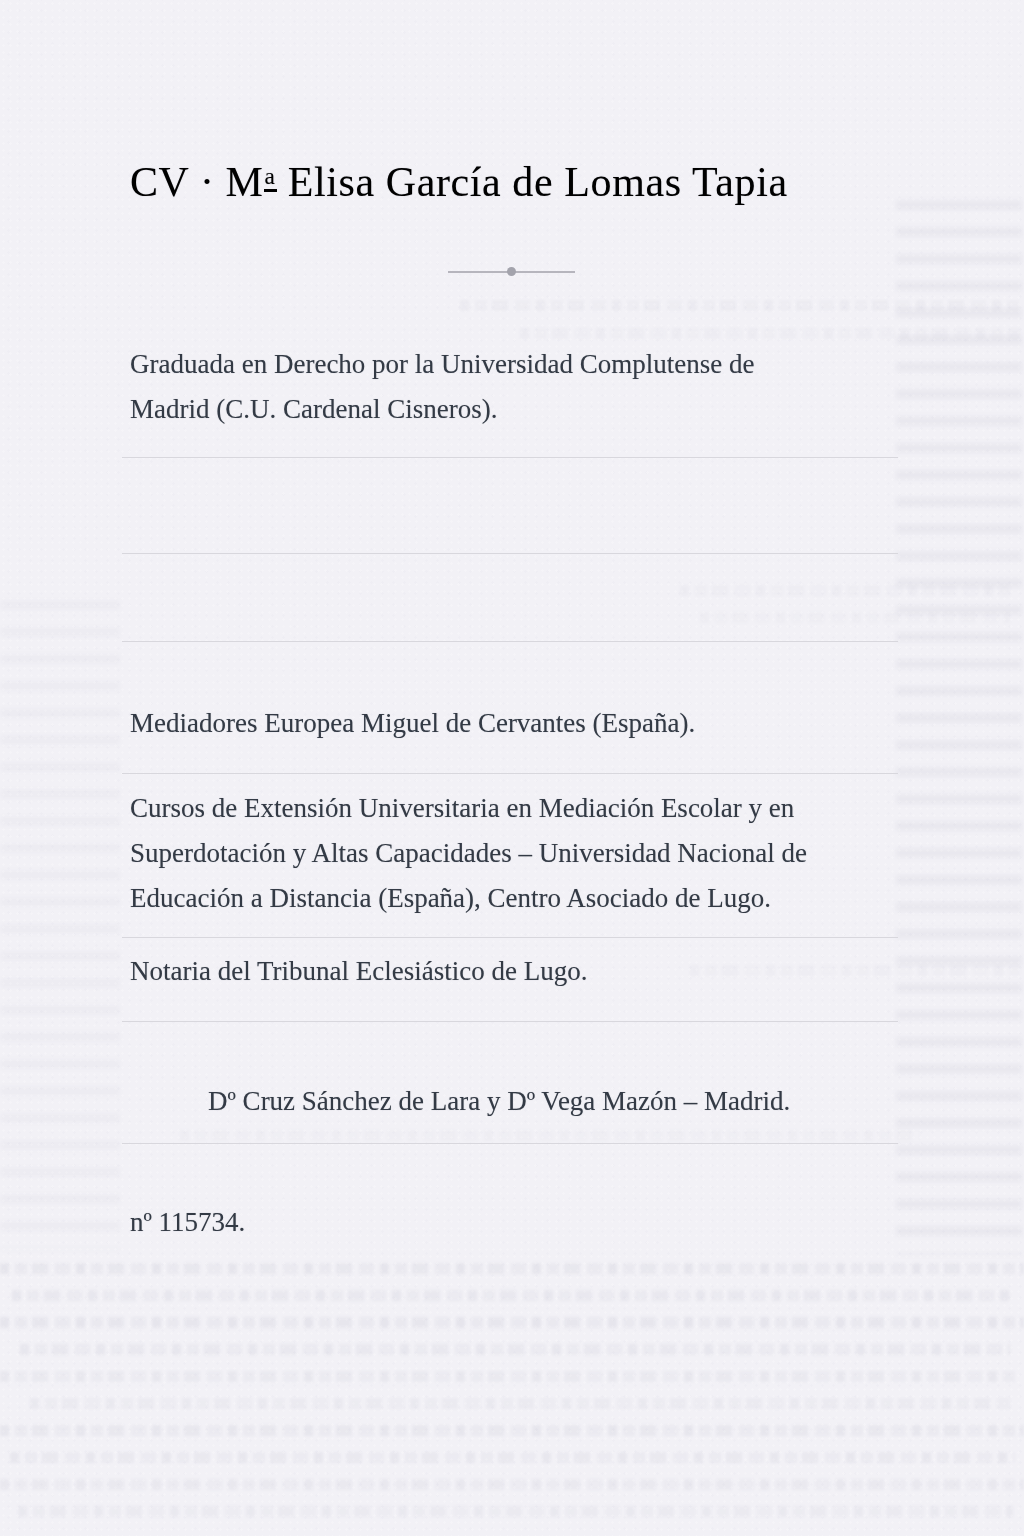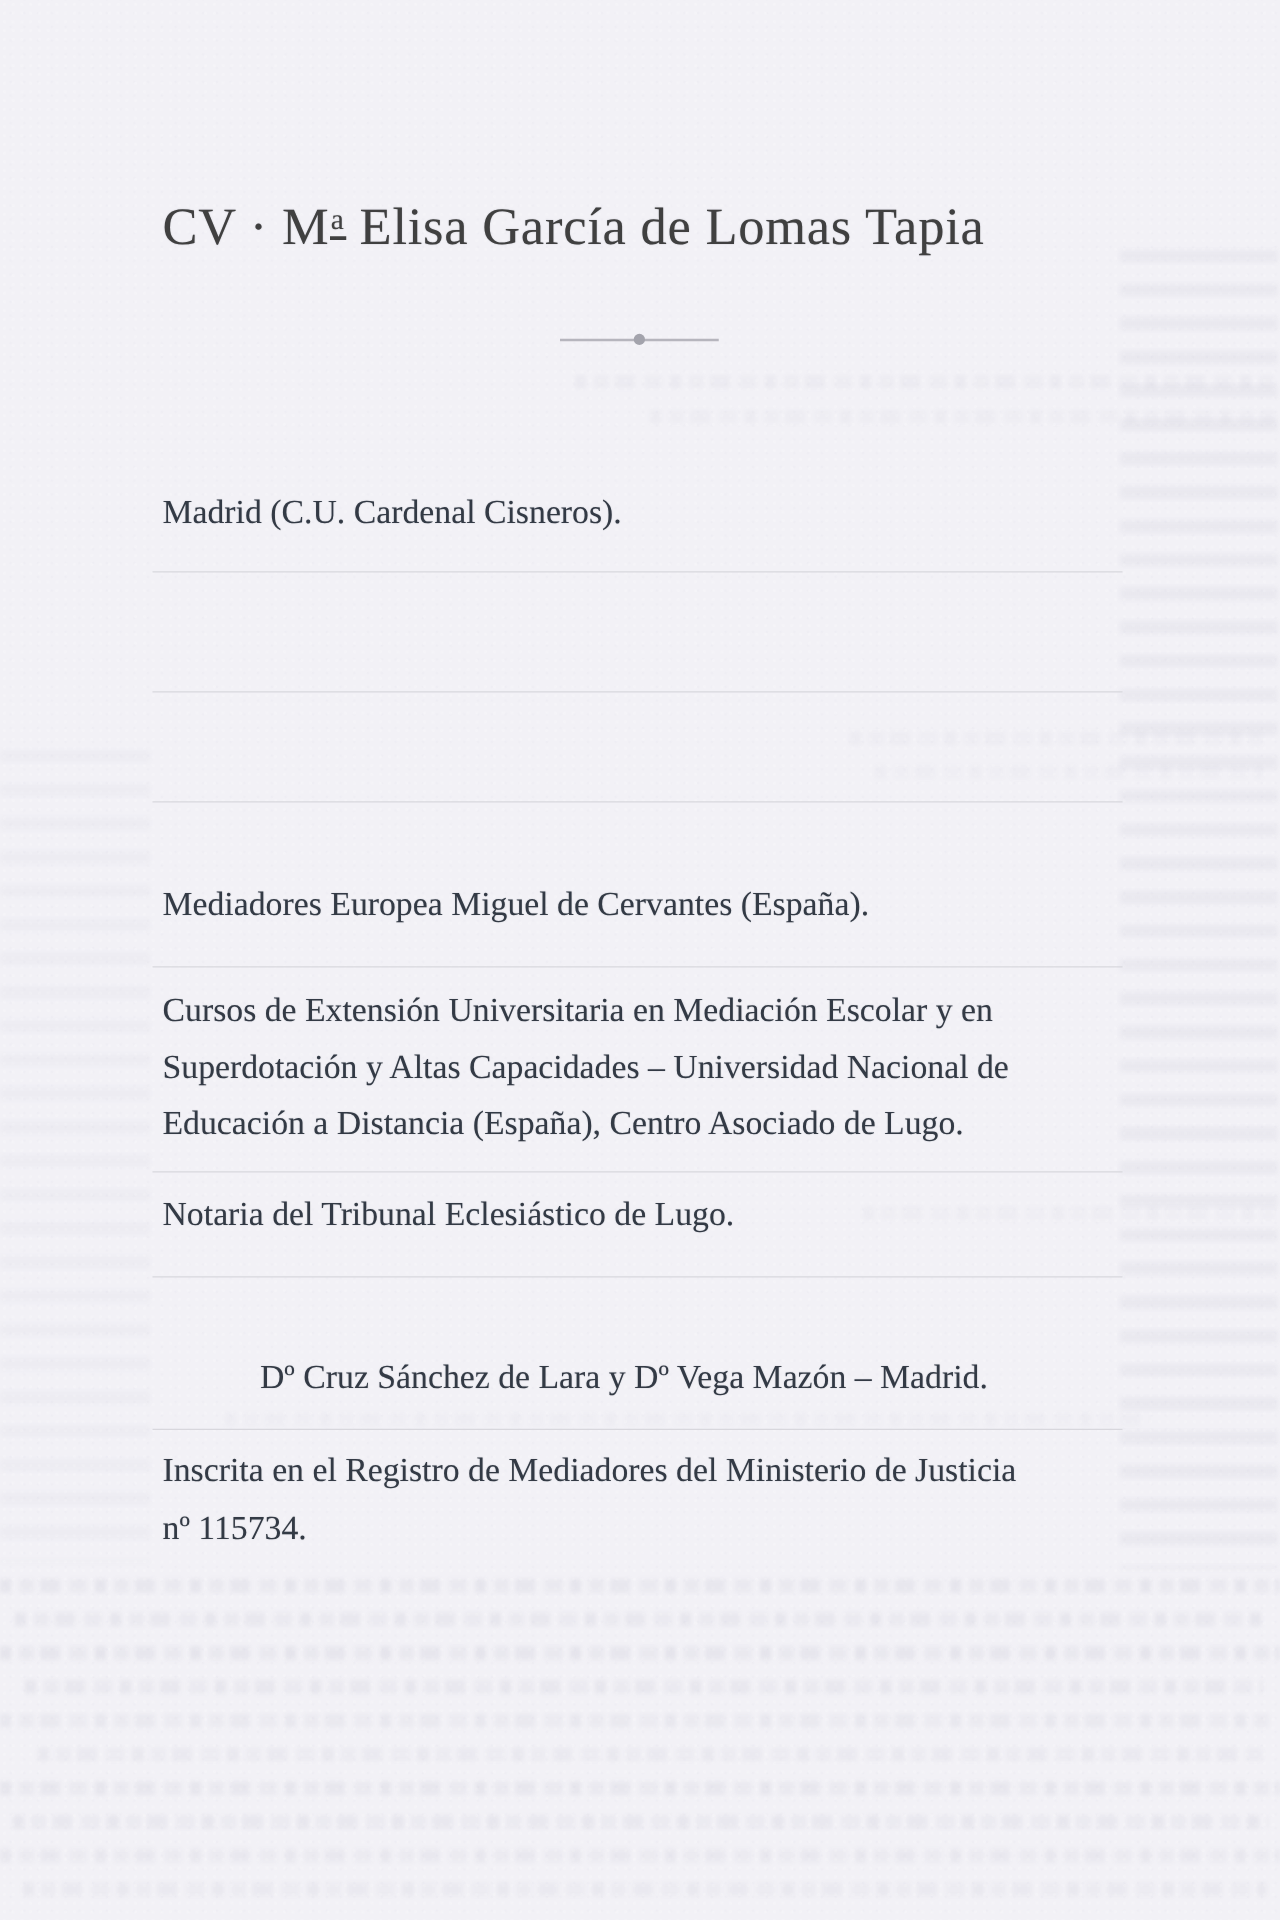--- a/index.html
+++ b/index.html
@@ -19,21 +19,21 @@
       radial-gradient(rgba(176,176,200,.14) 1px, transparent 1.3px);
     background-size:7px 7px, 11px 11px;
     background-position:0 0, 3px 5px;
     opacity:.38;filter:blur(.5px);
     pointer-events:none;
   }
 
   .title{
     position:absolute;left:130px;top:158px;margin:0;
     font-size:42px;font-weight:400;letter-spacing:.6px;
-    color:#404040;white-space:nowrap;
+    color:#000000;white-space:nowrap;
     text-shadow:0 0 1px rgba(46,53,64,.35);
   }
   .title .ord{
     display:inline-block;
     font-size:.56em;line-height:1;
     vertical-align:.52em;
     border-bottom:3px solid currentColor;
     padding:0 1px 1px 1px;
   }
 
@@ -99,20 +99,21 @@
     <div class="bleed" style="top:1506px;left:18px;width:995px;opacity:.4;"></div>
   </div>
 
   <h1 class="title"><span>CV · M</span><span class="ord">a</span><span> Elisa García de Lomas Tapia</span></h1>
 
   <div class="orn">
     <span class="orn-line"></span>
     <span class="orn-dot"></span>
   </div>
 
+  <div class="ln" style="top:348px">Graduada en Derecho por la Universidad Complutense de</div>
   <div class="ln" style="top:393px">Madrid (C.U. Cardenal Cisneros).</div>
   <div class="sep" style="top:457px"></div>
 
   <div class="sep" style="top:553px"></div>
 
   <div class="sep" style="top:641px"></div>
 
   <div class="ln" style="top:707px">Mediadores Europea Miguel de Cervantes (España).</div>
   <div class="sep" style="top:773px"></div>
 
@@ -120,16 +121,15 @@
   <div class="ln" style="top:882px">Educación a Distancia (España), Centro Asociado de Lugo.</div>
   <div class="ln" style="top:837px">Superdotación y Altas Capacidades – Universidad Nacional de</div>
   <div class="sep" style="top:937px"></div>
 
   <div class="ln" style="top:955px">Notaria del Tribunal Eclesiástico de Lugo.</div>
   <div class="sep" style="top:1021px"></div>
 
   <div class="ln indent" style="top:1085px">Dº Cruz Sánchez de Lara y Dº Vega Mazón – Madrid.</div>
   <div class="sep" style="top:1143px"></div>
 
-  <div class="ln" style="top:1160px">Inscrita en el Registro de Mediadores del Ministerio de Justicia</div>
   <div class="ln" style="top:1206px">nº 115734.</div>
 
 </div>
 
 </body></html>

